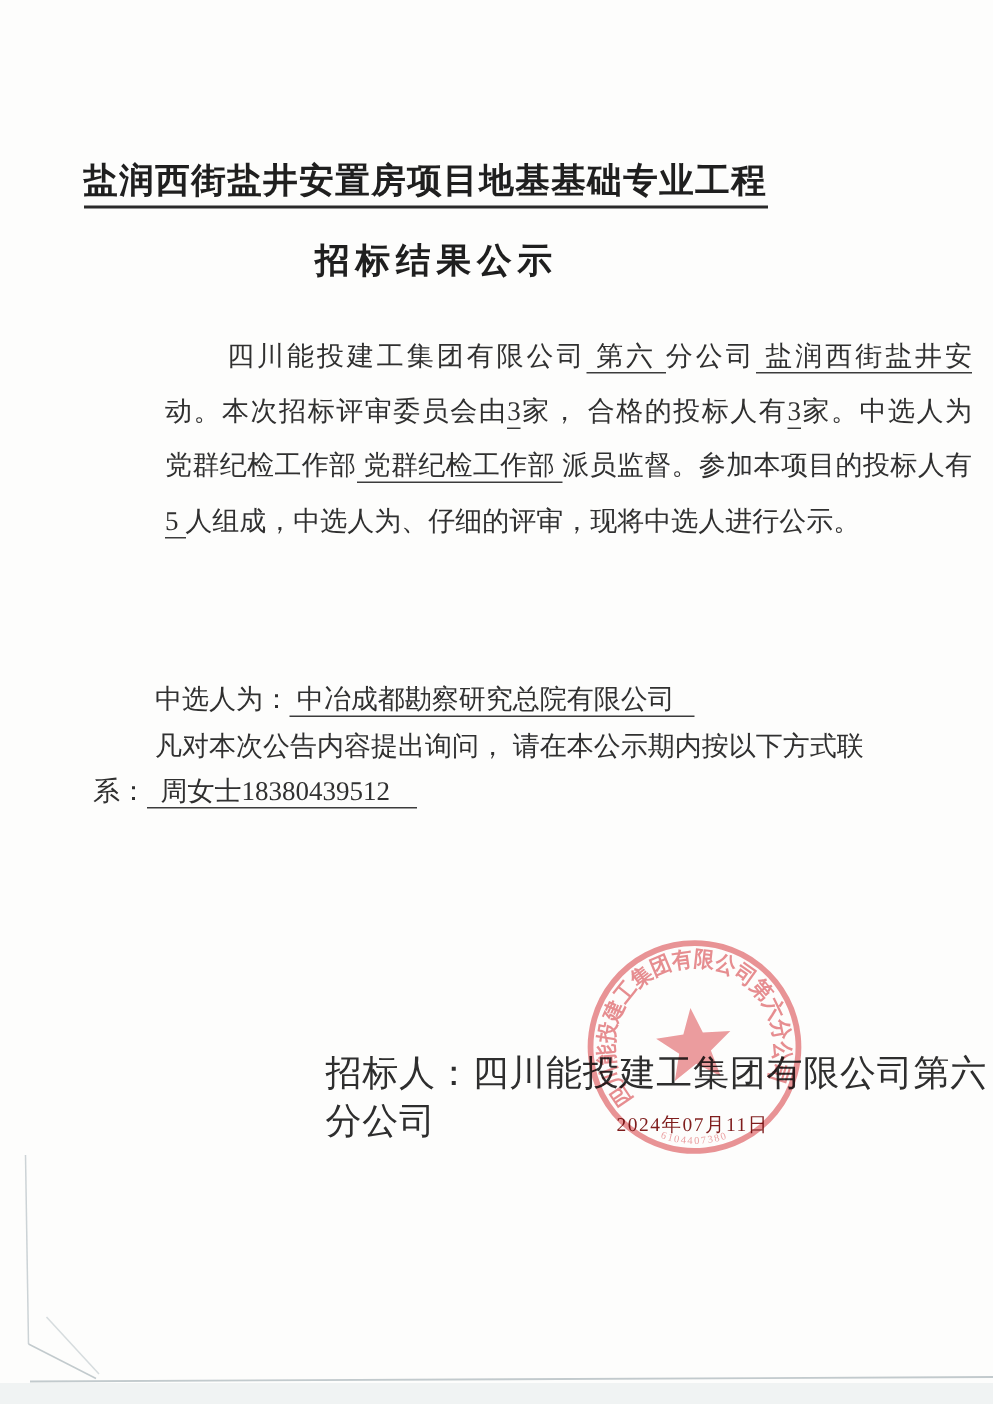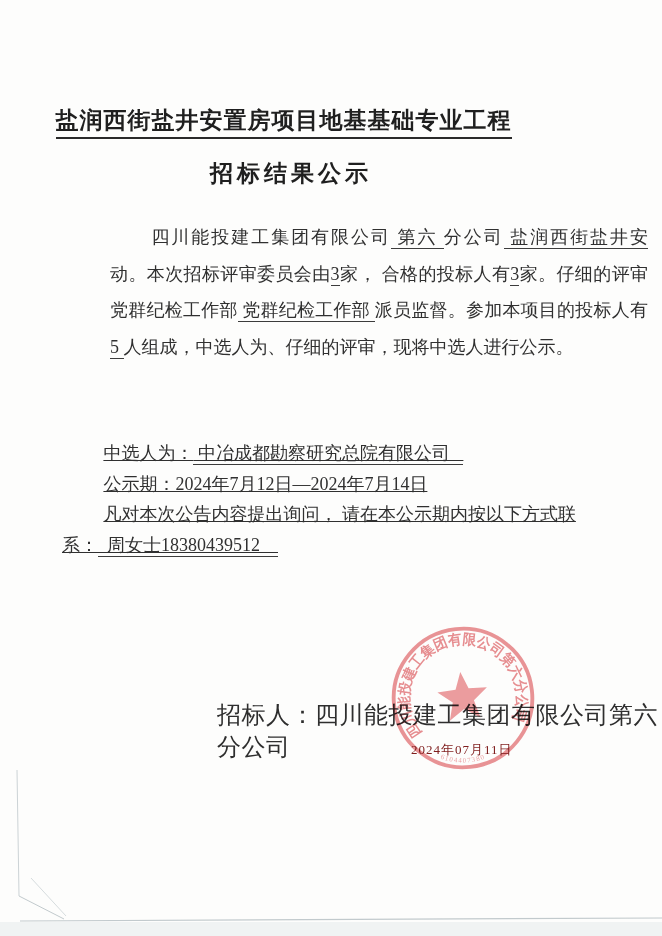--- a/index.html
+++ b/index.html
@@ -22,22 +22,22 @@
     position:absolute;top:157px;left:0;width:582px;
     text-align:center;font-size:23px;font-weight:bold;
     letter-spacing:4px;color:#1f1f1f;line-height:34px;
   }
   
   .para{
     position:absolute;top:219px;left:62px;width:538px;
     font-size:18px;line-height:36.5px;margin-left:48px;
   }
   .notice{
-    position:absolute;top:438px;left:62px;width:538px;
-    font-size:18px;line-height:30.5px;text-decoration:underline;
+    position:absolute;top:451px;left:62px;width:538px;
+    font-size:18px;line-height:30.5px;
   }
   .line{white-space:normal;}
   .line.j{text-align:justify;text-align-last:justify;text-justify:inter-character;}
   .line.ind{text-indent:2.3em;}
   .seg{}
   .seg.u{border-bottom:1.5px solid #3c3c3c;padding-bottom:1px;}
   
   .issuer{
     position:absolute;top:699px;left:217px;
     font-size:24px;letter-spacing:0.5px;color:#2e2e2e;
@@ -65,28 +65,27 @@
 
 <div class="page">
 
   <div class="title1">
     <span class="tu">盐润西街盐井安置房项目地基基础专业工程</span>
   </div>
   <div class="title2">招标结果公示</div>
 
   <div class="para">
       <div class="line j ind"><span class="seg">四川能投建工集团有限公司</span><span class="seg u">&nbsp;第六&nbsp;</span><span class="seg">分公司</span><span class="seg u">&nbsp;盐润西街盐井安</span></div>
-      <div class="line j"><span class="seg">动。本次招标评审委员会由</span><span class="seg u">3</span><span class="seg">家，&nbsp;合格的投标人有</span><span class="seg u">3</span><span class="seg">家。仔细的评审</span></div>
+      <div class="line j"><span class="seg">动。本次招标评审委员会由</span><span class="seg u">3</span><span class="seg">家，&nbsp;合格的投标人有</span><span class="seg u">3</span><span class="seg">家。中选人为</span></div>
       <div class="line j"><span class="seg">党群纪检工作部</span><span class="seg u">&nbsp;党群纪检工作部&nbsp;</span><span class="seg">派员监督。参加本项目的投标人有</span></div>
       <div class="line"><span class="seg u">5&nbsp;</span><span class="seg">人组成，中选人为、仔细的评审，现将中选人进行公示。</span></div>
     </div>
 
   <div class="notice">
       <div class="line ind"><span class="seg">中选人为：</span><span class="seg u">&nbsp;中冶成都勘察研究总院有限公司&nbsp;&nbsp;&nbsp;</span></div>
-      <div class="line ind"><span class="seg">公示期：2024年7月12日—2024年7月14日</span></div>
       <div class="line ind"><span class="seg">凡对本次公告内容提出询问，&nbsp;请在本公示期内按以下方式联</span></div>
       <div class="line"><span class="seg">系：</span><span class="seg u">&nbsp;&nbsp;周女士18380439512&nbsp;&nbsp;&nbsp;&nbsp;</span></div>
     </div>
 
   <div class="issuer">招标人：四川能投建工集团有限公司第六分公司</div>
   <div class="date">2024年07月11日</div>
 
   <svg class="seal" viewBox="0 0 200 200" aria-hidden="true">
     <g transform="rotate(-6 100 100)">
       <circle cx="100" cy="100" r="90" fill="none" stroke="#e4787c" stroke-width="5" opacity="0.9"></circle>

